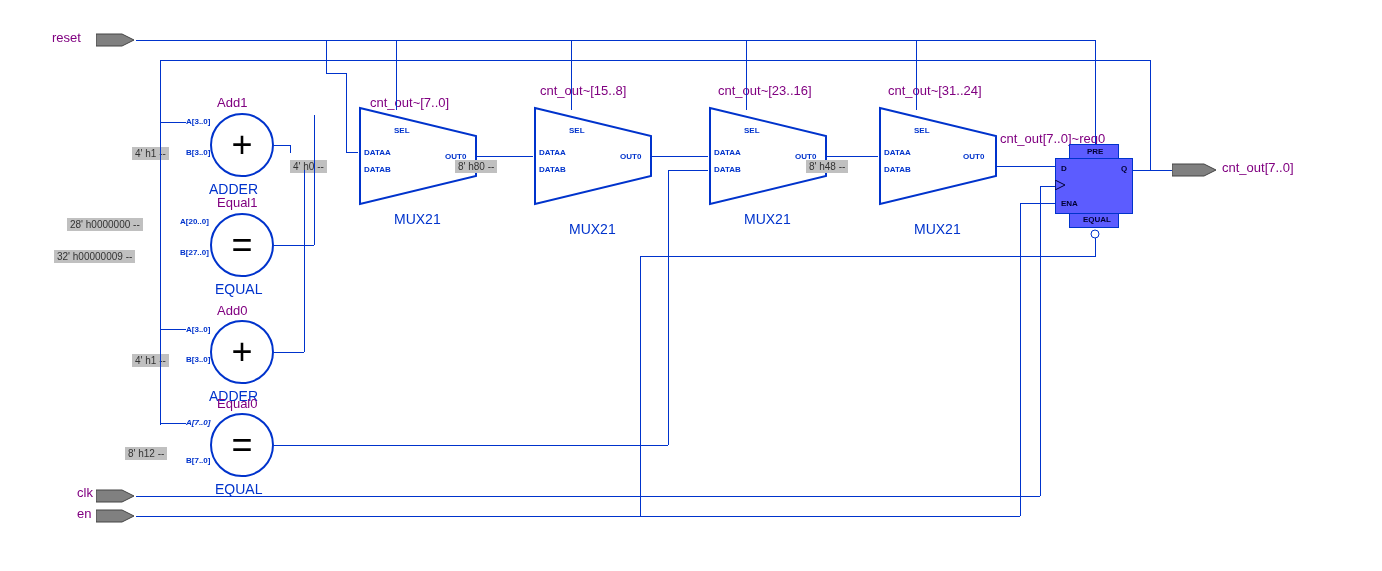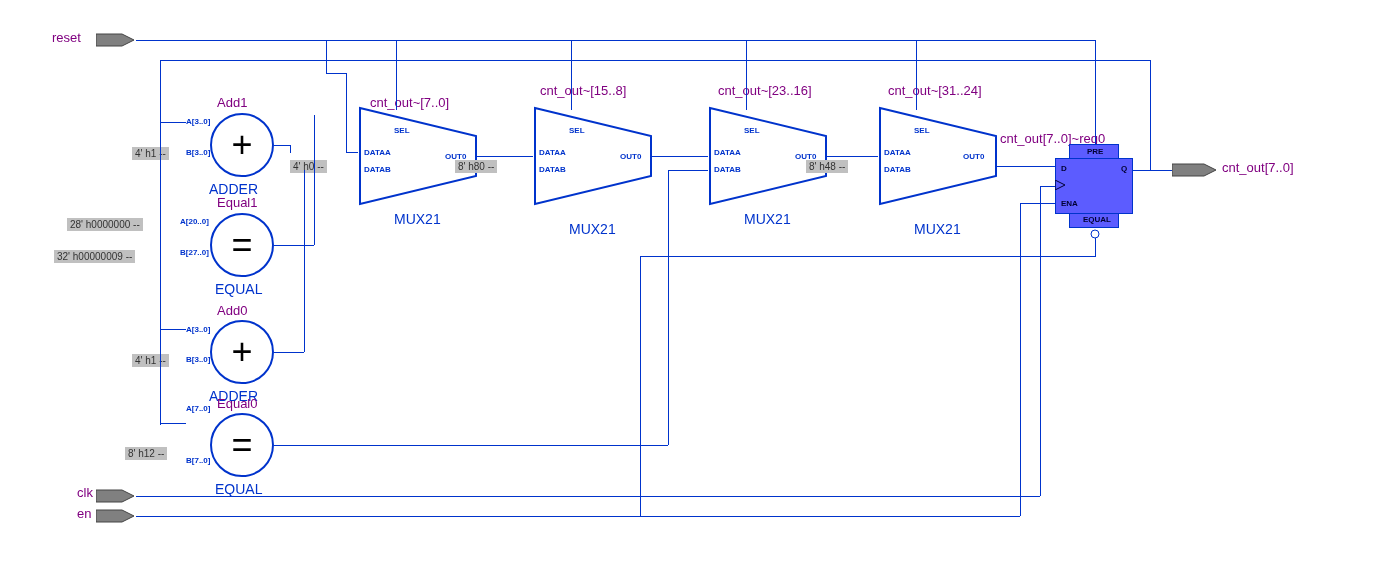--- a/index.html
+++ b/index.html
@@ -150,21 +150,21 @@
     </div>
   <span class="label-blue-sm" style="left:186px; top:325px;">A[3..0]</span>
   <span class="label-blue-sm" style="left:186px; top:355px;">B[3..0]</span>
   <span class="label-blue-md" style="left:209px; top:388px;">ADDER</span>
   <span class="const-box" style="left:132px; top:354px;">4' h1 --</span>
 
   <span class="label" style="left:217px; top:396px;text-align:center;">Equal0</span>
   <div class="circle-block" style="left:210px; top:413px;">
       <span>=</span>
     </div>
-  <span class="label-blue-sm" style="left:186px; top:404px;">A[7..0]</span>
+  <span class="label-blue-sm" style="left:186px; top:418px;font-style:italic;">A[7..0]</span>
   <span class="label-blue-sm" style="left:186px; top:448px;margin-top:8px;">B[7..0]</span>
   <span class="label-blue-md" style="left:215px; top:481px;">EQUAL</span>
   <span class="const-box" style="left:125px; top:447px;">8' h12 --</span>
 
   <span class="label" style="left:370px; top:95px;">cnt_out~[7..0]</span>
   <svg class="mux" style="left:358px; top:106px;" width="120" height="100">
     <polygon points="2,2 118,30 118,70 2,98" fill="#ffffff" stroke="#0033cc" stroke-width="2"></polygon>
   </svg>
   <span class="label-blue-sm" style="left:394px; top:126px;">SEL</span>
   <span class="label-blue-sm" style="left:364px; top:148px;">DATAA</span>

